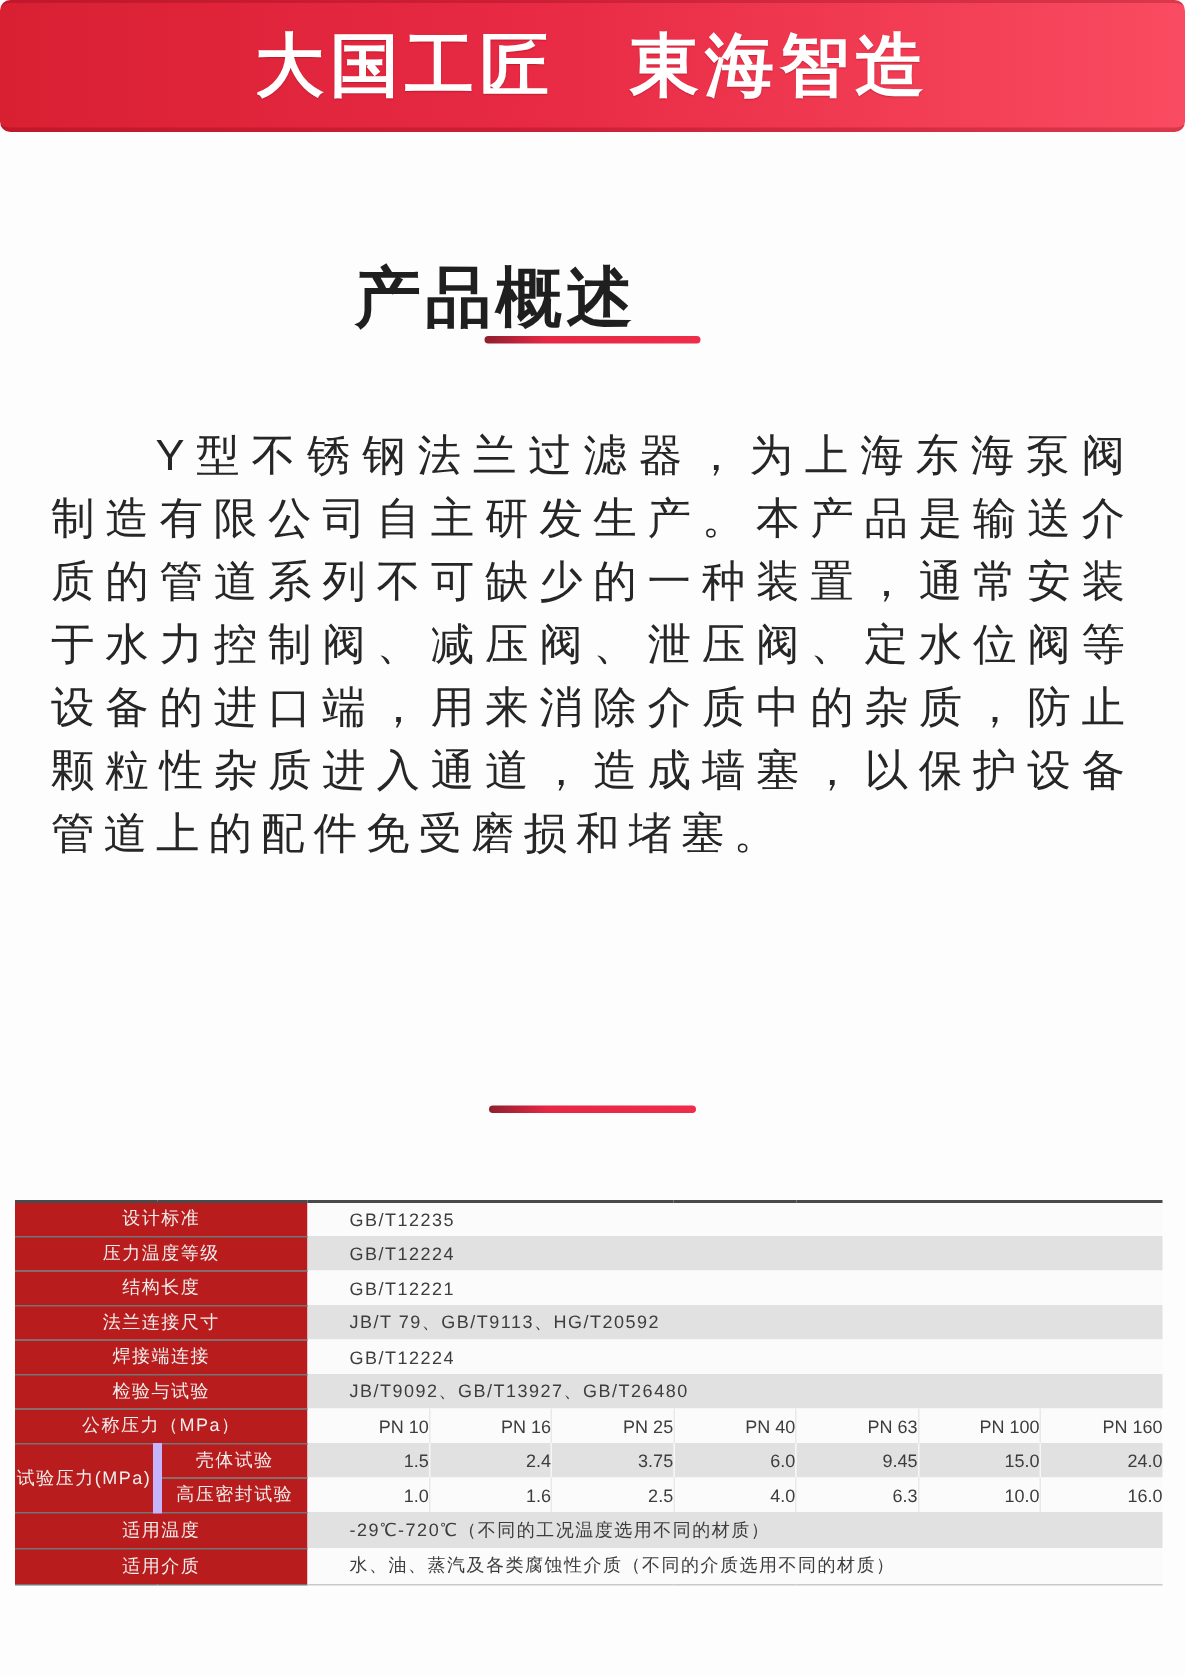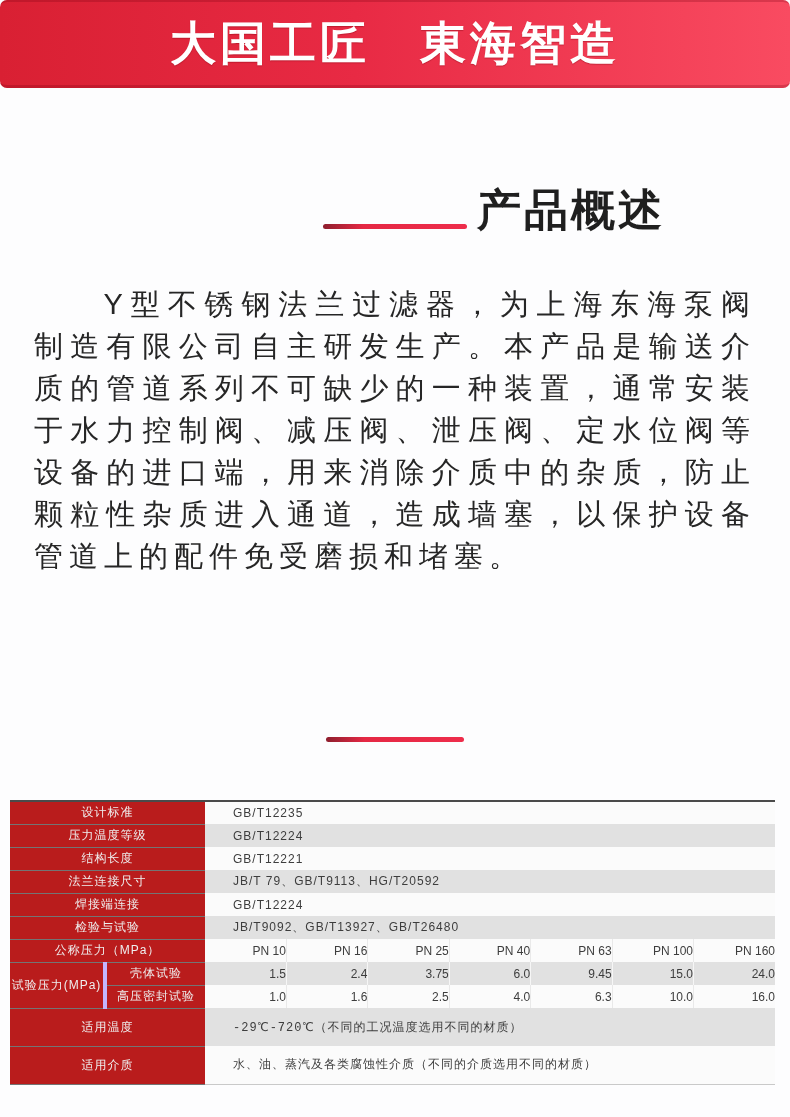--- a/index.html
+++ b/index.html
@@ -23,22 +23,22 @@
                inset 0 -8px 0 -5px rgba(120,0,15,0.25);
   }
   .banner-text{
     color:#ffffff;font-size:46px;font-weight:bold;letter-spacing:4px;
     text-shadow:0 1px 1px rgba(120,0,15,0.35);
     white-space:nowrap;
   }
 
   
   .sec-title{
-    position:absolute;left:0;width:647px;margin:18px;
-    text-align:right;font-weight:bold;color:#1f1f1f;
+    position:absolute;left:0;width:647px;margin:7px;
+    text-align:center;font-weight:bold;color:#1f1f1f;
     font-size:44px;letter-spacing:3px;line-height:48px;
   }
   .t1{top:168px;}
   .t2{top:678px;}
   .underline{
     position:absolute;left:50%;transform:translateX(-50%);
     height:5px;border-radius:3px;
     background:linear-gradient(90deg,#8e1f2e 0%,#e52844 28%,#ee2d4b 100%);
   }
   .u1{top:224px;width:144px;}
@@ -54,27 +54,27 @@
   
   .spec-table{
     position:absolute;top:800px;left:10px;width:765px;
     border-collapse:collapse;table-layout:fixed;
     border-top:2px solid #4a4a4a;
     border-bottom:1px solid #c9c9c9;
     font-size:12px;
   }
   .spec-table td{padding:0;vertical-align:middle;}
   tr.h-s{height:23px;}
-  tr.h-l{height:38px;font-family:Liberation Mono, monospace;}
+  tr.h-l{height:24px;}
   td.dark{
     background:#b91c1c;color:#efefef;text-align:center;
     border-bottom:1px solid #747474;
     letter-spacing:1px;
   }
-  td.dark-split{border-right:4px solid #c4b5fd;}
+  td.dark-split{border-right:6px solid #c4b5fd;}
   td.val{
     text-align:left;padding-left:28px;color:#3d3d3d;letter-spacing:1px;
   }
   td.num{text-align:right;color:#3d3d3d;}
   .bg-w{background:#fbfbfb;margin-left:32px;}
   .bg-g{background:#e1e1e1;}
   td.num.bg-g + td.num.bg-g{border-left:1px solid #f6f6f6;}
   td.num.bg-w + td.num.bg-w{border-left:1px solid #e9e9e9;}
 </style>
 </head>

